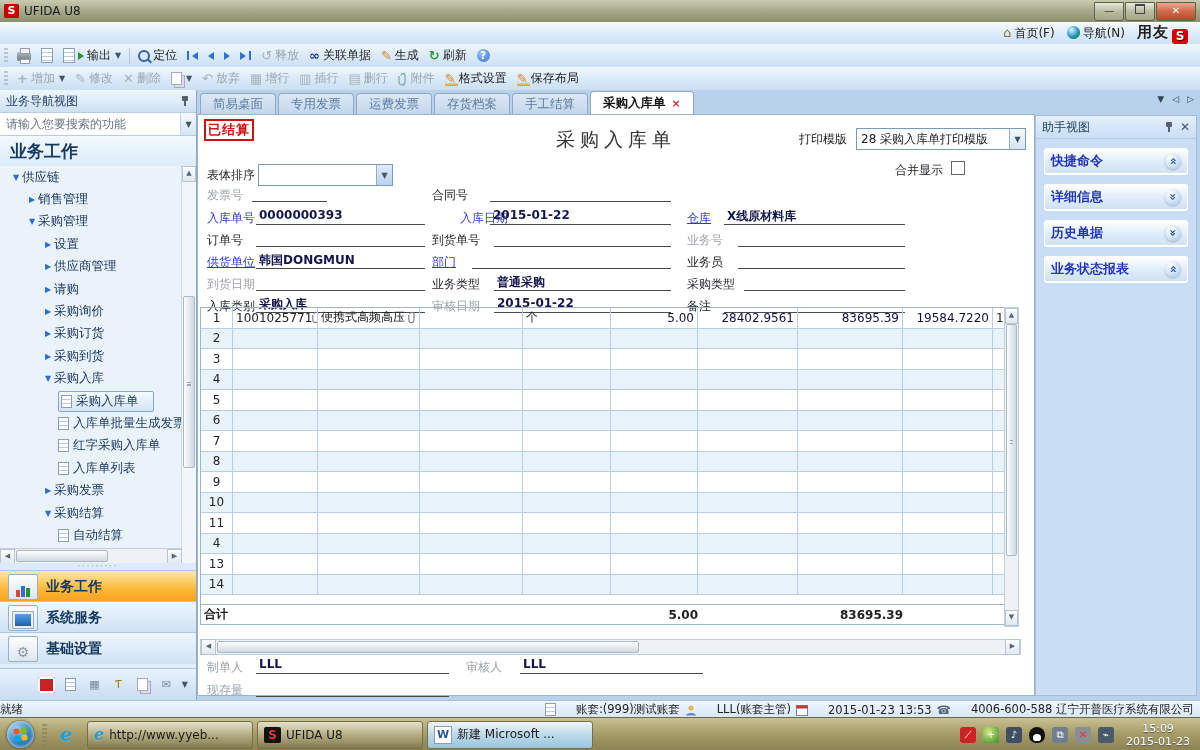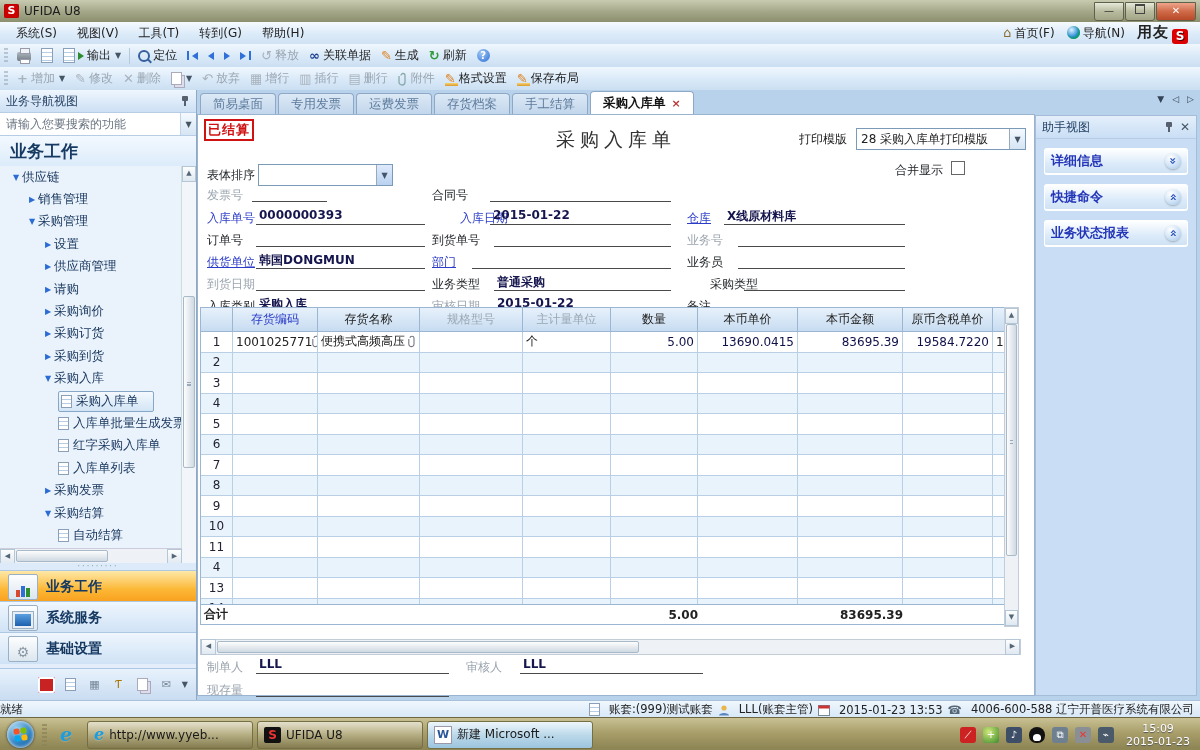--- a/index.html
+++ b/index.html
@@ -181,21 +181,21 @@
     box-shadow:0 1px 2px rgba(0,0,0,.25);display:flex;align-items:center;justify-content:center;
     color:#2a56c0;font-weight:bold;}
   .chev span{font-size:12px;line-height:1;display:inline-block;transform:rotate(90deg);}
   .chev.up span{transform:rotate(-90deg);}
   
   #statusbar{position:absolute;top:700px;left:0;right:0;height:17px;
     background:linear-gradient(#f0f7fd,#d6e7f7);border-top:1px solid #a8c2dc;
     display:flex;align-items:center;font-size:11.5px;color:#222;}
   #sb-ready{}
   #sb-right{margin-left:auto;display:flex;align-items:center;gap:5px;padding-right:6px;}
-  #sb-right .it{display:flex;align-items:center;gap:9px;}
+  #sb-right .it{display:flex;align-items:center;gap:20px;}
   
   #taskbar{position:absolute;top:717px;left:0;right:0;height:33px;
     background:linear-gradient(#c9c194,#a89e6a 45%,#8f8656 90%);border-top:1px solid #6d6640;
     display:flex;align-items:center;}
   #orb{width:27px;height:27px;border-radius:50%;margin:0 8px 0 7px;position:relative;flex:none;
     background:radial-gradient(circle at 35% 30%,#9fd4f2,#2a7fc0 55%,#134e86);box-shadow:0 0 3px #333,inset 0 0 4px #fff;}
   .flag{position:absolute;left:7px;top:7px;width:13px;height:13px;transform:rotate(-8deg);
     display:grid;grid-template-columns:6px 6px;grid-template-rows:6px 6px;gap:1px;}
   .flag i{border-radius:35%;} .flag .f1{background:#f35325;} .flag .f2{background:#81bc06;}
   .flag .f3{background:#05a6f0;} .flag .f4{background:#ffba08;}
@@ -224,21 +224,20 @@
   <span class="u8logo">S</span>
   <span id="win-title">UFIDA U8</span>
   <span id="winbtns">
     <span class="wbtn">—</span>
     <span class="wbtn"><span class="maxglyph"></span></span>
     <span class="wbtn close">✕</span>
   </span>
 </div>
 
 <div id="menubar">
-  <span id="menu-items"><span class="menu-item">系统(S)</span><span class="menu-item">视图(V)</span><span class="menu-item">工具(T)</span><span class="menu-item">转到(G)</span><span class="menu-item">帮助(H)</span></span>
   <span class="right">
     <span><span class="homeico">⌂</span><span>首页(F)</span></span>
     <span><span class="globe"></span><span>导航(N)</span></span>
     <span><span class="brand">用友</span><span class="brandlogo">S</span></span>
   </span>
 </div>
 
 <div id="tb1" class="toolbar">
     <span class="grip"></span>
     <span class="tbtn">
@@ -573,44 +572,32 @@
           <span class="flabel link" style="left: 9px; top: 139px;">供货单位</span>
           <span class="fline" style="left: 58px; top: 137px; width: 166px;">韩国DONGMUN</span>
           <span class="flabel link" style="left: 234px; top: 139px;">部门</span>
           <span class="fline" style="left: 274px; top: 137px; width: 196px;"></span>
           <span class="flabel dark" style="left: 489px; top: 139px;">业务员</span>
           <span class="fline" style="left: 540px; top: 137px; width: 164px;"></span>
           <span class="flabel grey" style="left: 9px; top: 161px;">到货日期</span>
           <span class="fline" style="left: 58px; top: 159px; width: 166px;"></span>
           <span class="flabel dark" style="left: 234px; top: 161px;">业务类型</span>
           <span class="fline" style="left: 296px; top: 159px; width: 174px;">普通采购</span>
-          <span class="flabel dark" style="left: 512px; top: 161px;">采购类型</span>
+          <span class="flabel dark" style="left: 489px; top: 161px;">采购类型</span>
           <span class="fline" style="left: 546px; top: 159px; width: 158px;"></span>
           <span class="flabel dark" style="left: 9px; top: 183px;">入库类别</span>
           <span class="fline" style="left: 58px; top: 181px; width: 166px;">采购入库</span>
           <span class="flabel grey" style="left: 234px; top: 183px;">审核日期</span>
           <span class="fline" style="left: 296px; top: 181px; width: 174px;">2015-01-22</span>
           <span class="flabel dark" style="left: 489px; top: 183px;">备注</span>
           <span class="fline" style="left: 526px; top: 181px; width: 178px;"></span>
         </div>
 
       <div id="grid">
         <div id="grid-clip">
-          <div id="ghead" class="grow ghead">
-              <span class="gcell " style="width: 32px;"></span>
-              <span class="gcell blue" style="width: 85px;">存货编码</span>
-              <span class="gcell " style="width: 102px;">存货名称</span>
-              <span class="gcell greyh" style="width: 103px;">规格型号</span>
-              <span class="gcell greyh" style="width: 88px;">主计量单位</span>
-              <span class="gcell " style="width: 87px;">数量</span>
-              <span class="gcell " style="width: 100px;">本币单价</span>
-              <span class="gcell " style="width: 105px;">本币金额</span>
-              <span class="gcell " style="width: 90px;">原币含税单价</span>
-              <span class="gcell " style="width: 70px;">原</span>
-            </div>
           <div id="gbody">
               <div class="grow">
                 <span class="gcell rownum" style="width: 32px;">
                   <span>1</span>
                 </span>
                 <span class="gcell" style="width: 85px;">
                   <span>1001025771</span>
                   <svg class="clip-svg" width="8" height="13" viewBox="0 0 8 13">
                     <path d="M2 3a2 1.7 0 014 0v6a2.6 2.6 0 11-5.2 0V4" fill="none" stroke="#778" stroke-width="1.1"></path>
                   </svg>
@@ -624,21 +611,21 @@
                 <span class="gcell" style="width: 103px;">
                   <span></span>
                 </span>
                 <span class="gcell" style="width: 88px;">
                   <span>个</span>
                 </span>
                 <span class="gcell num" style="width: 87px;">
                   <span>5.00</span>
                 </span>
                 <span class="gcell num" style="width: 100px;">
-                  <span>13690.0415</span>
+                  <span>28402.9561</span>
                 </span>
                 <span class="gcell num" style="width: 105px;">
                   <span>83695.39</span>
                 </span>
                 <span class="gcell num" style="width: 90px;">
                   <span>19584.7220</span>
                 </span>
                 <span class="gcell" style="width: 70px;">
                   <span>1</span>
                 </span>
@@ -1091,28 +1078,34 @@
     </div>
 
     <div id="assistant">
       <div id="as-head">
         <span>助手视图</span>
         <span class="pin" style="margin-left:auto;"></span>
         <span class="x">✕</span>
       </div>
       <div id="asections">
           <div class="asec">
+            <span>快捷命令</span>
+            <span class="chev up">
+              <span>»</span>
+            </span>
+          </div>
+          <div class="asec">
             <span>详细信息</span>
             <span class="chev">
               <span>»</span>
             </span>
           </div>
           <div class="asec">
-            <span>快捷命令</span>
-            <span class="chev up">
+            <span>历史单据</span>
+            <span class="chev">
               <span>»</span>
             </span>
           </div>
           <div class="asec">
             <span>业务状态报表</span>
             <span class="chev up">
               <span>»</span>
             </span>
           </div>
         </div>

